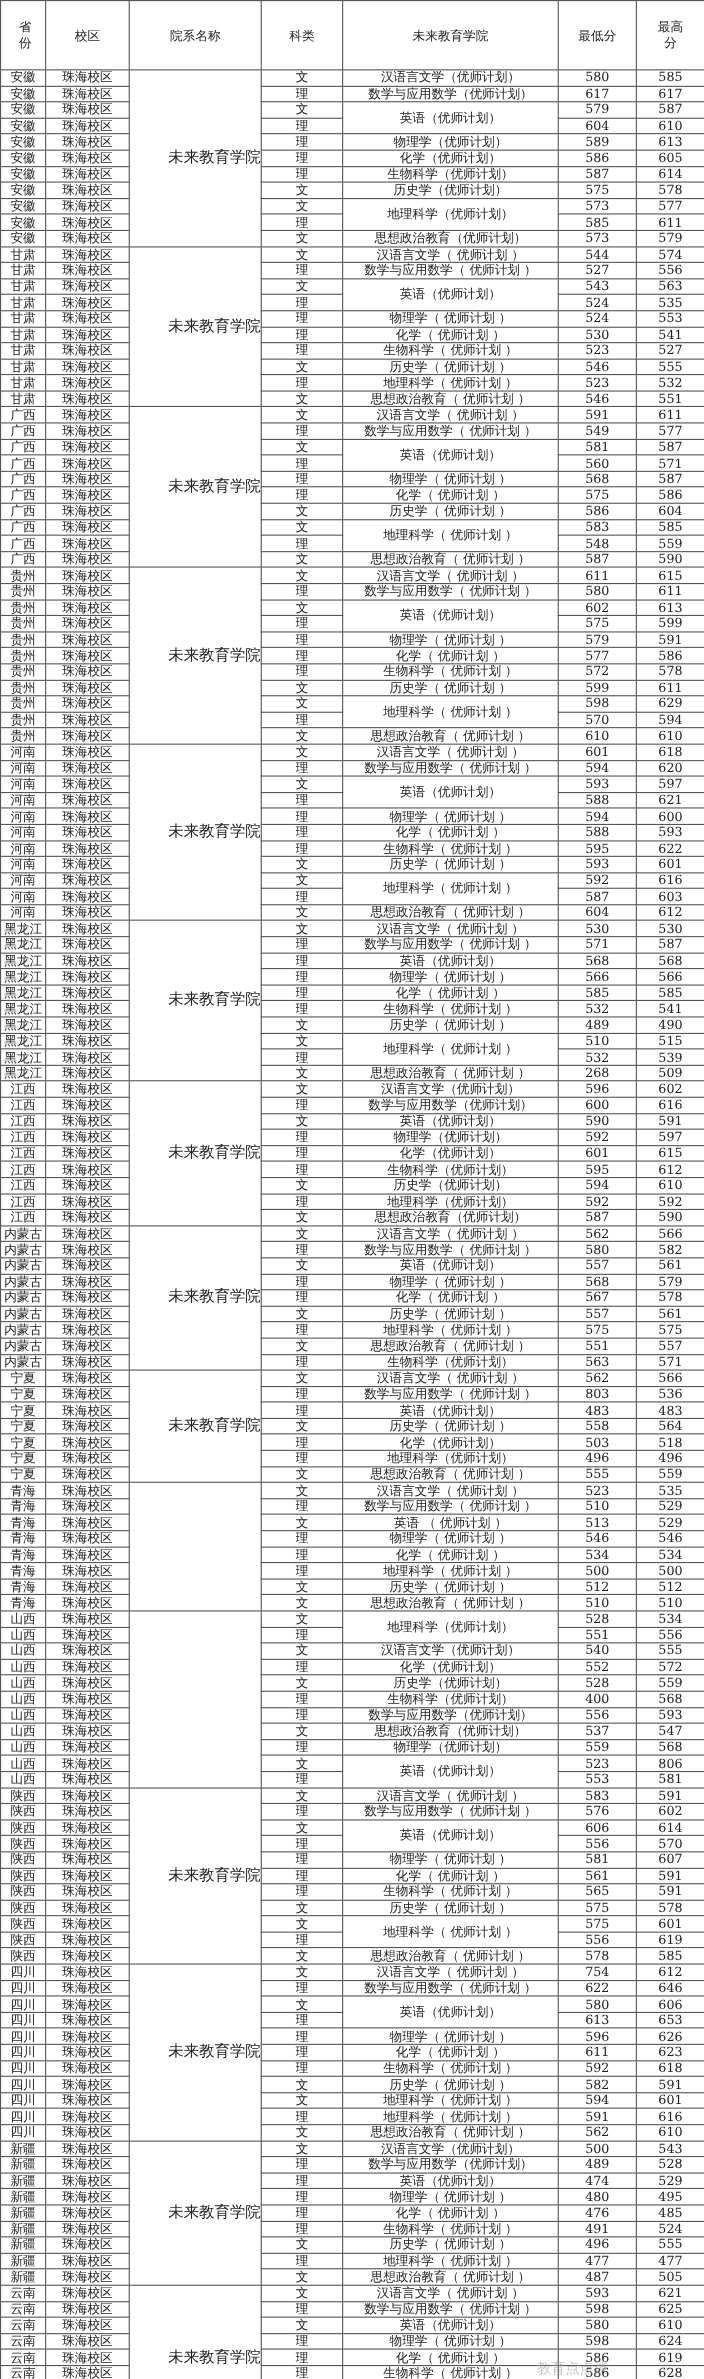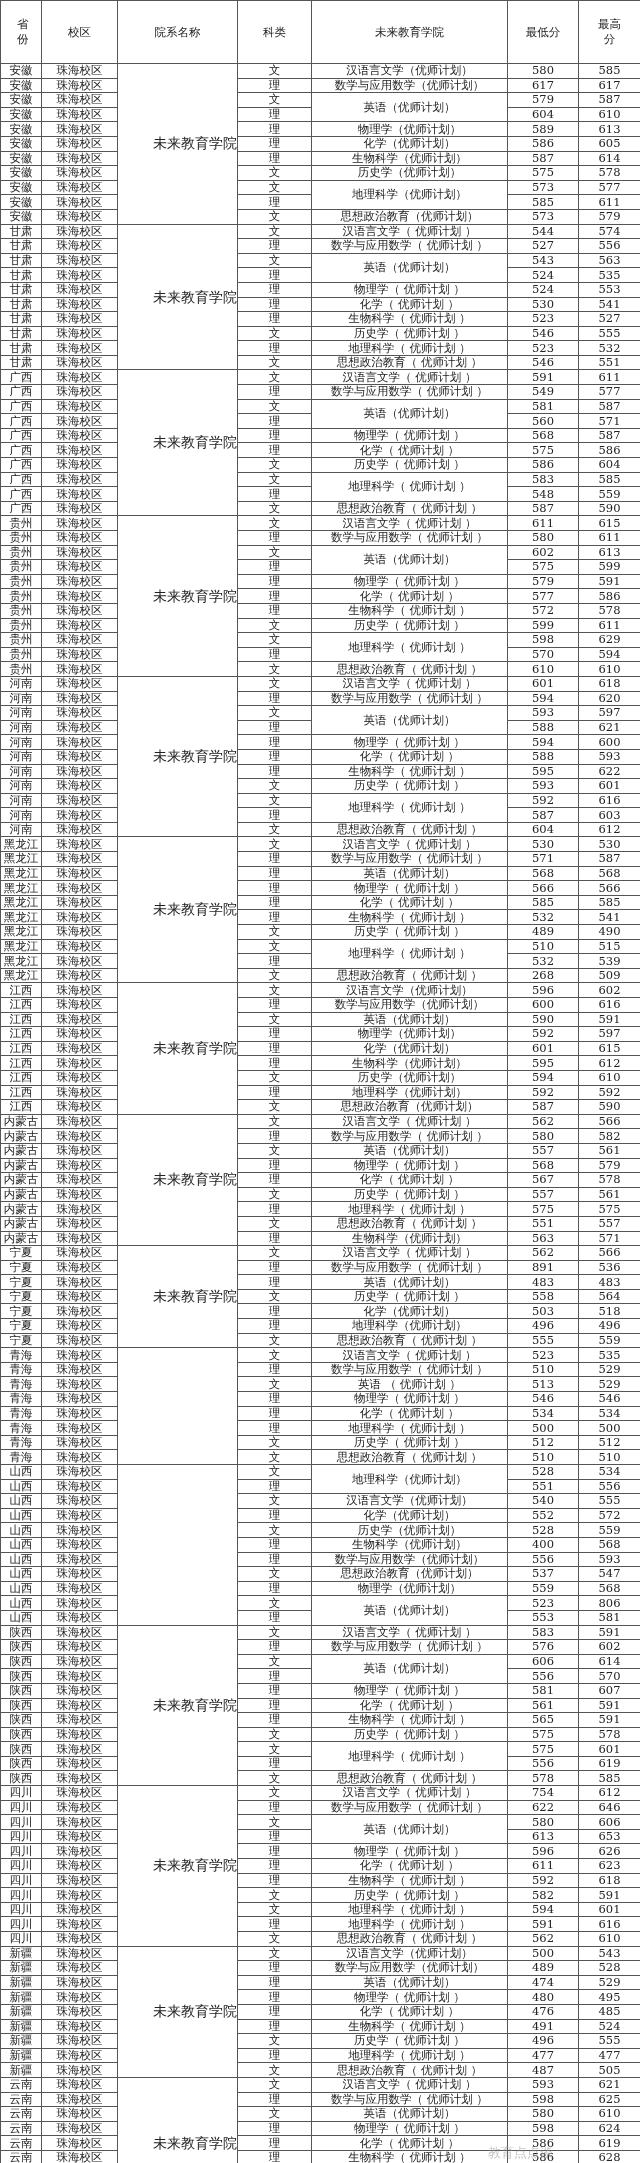--- a/index.html
+++ b/index.html
@@ -691,21 +691,21 @@
         <td>文</td>
         <td>汉语言文学（ 优师计划 ）</td>
         <td>562</td>
         <td>566</td>
       </tr>
       <tr>
         <td>宁夏</td>
         <td>珠海校区</td>
         <td>理</td>
         <td>数学与应用数学（ 优师计划 ）</td>
-        <td>891</td>
+        <td>803</td>
         <td>536</td>
       </tr>
       <tr>
         <td>宁夏</td>
         <td>珠海校区</td>
         <td>理</td>
         <td>英语（优师计划）</td>
         <td>483</td>
         <td>483</td>
       </tr>

